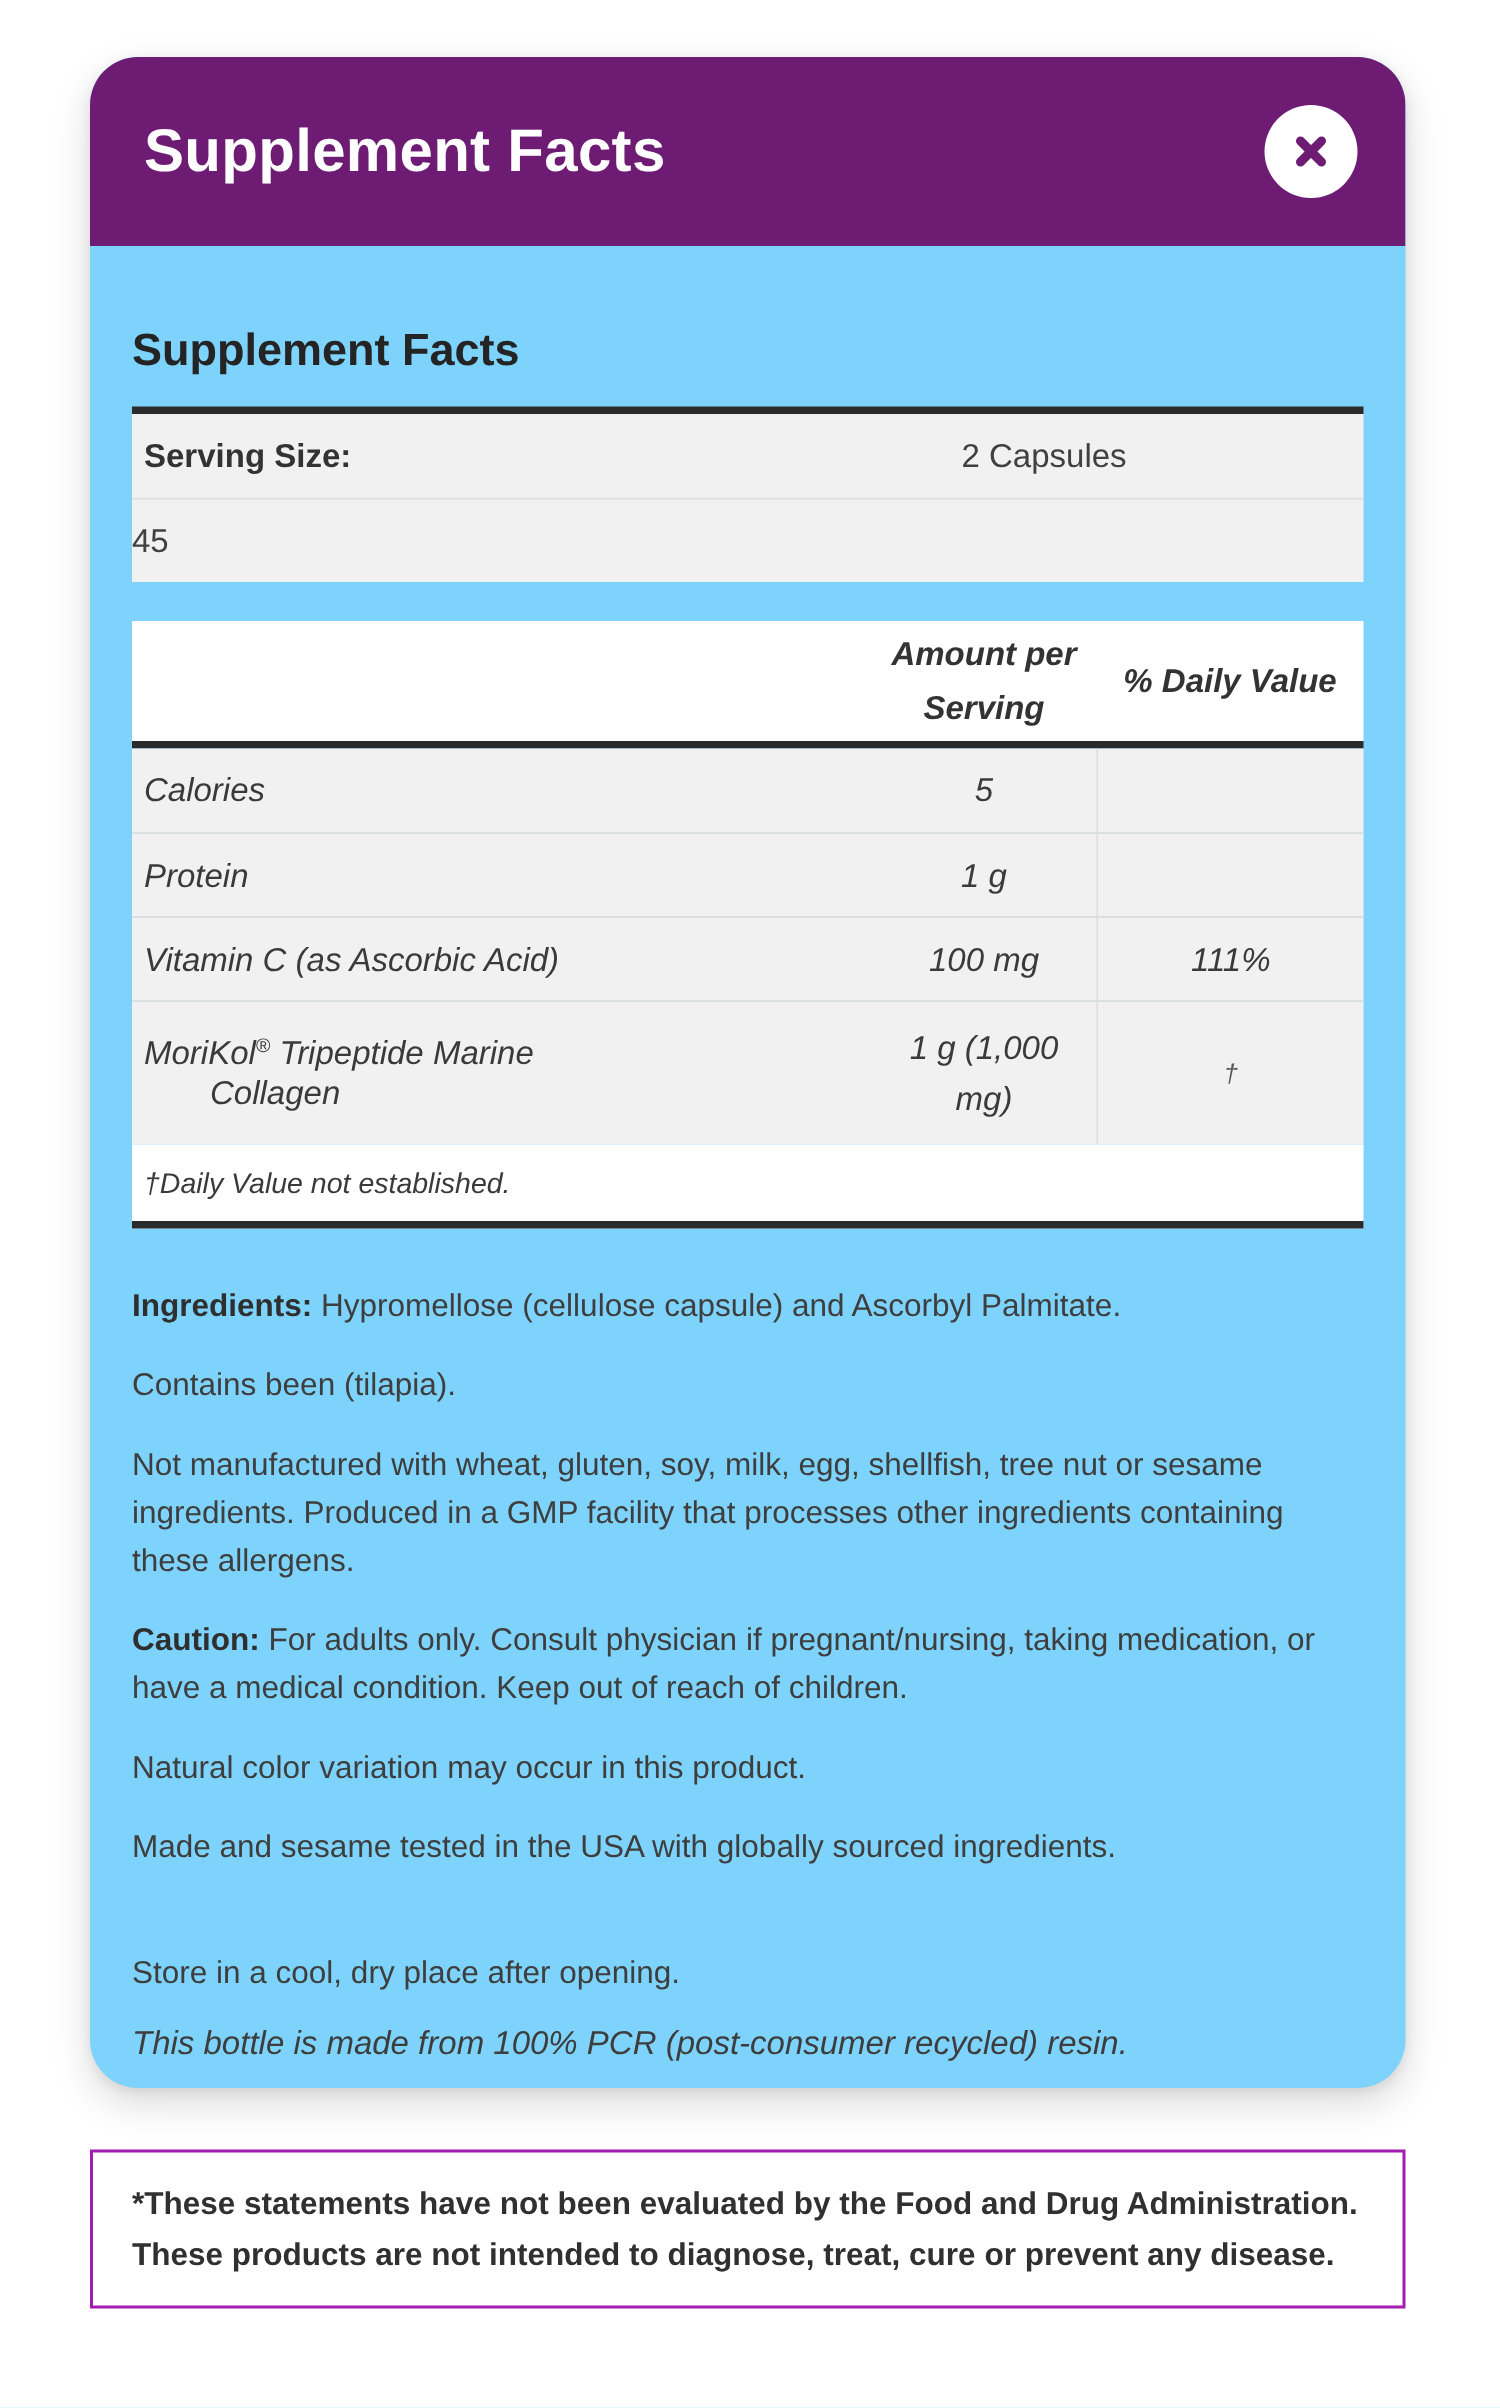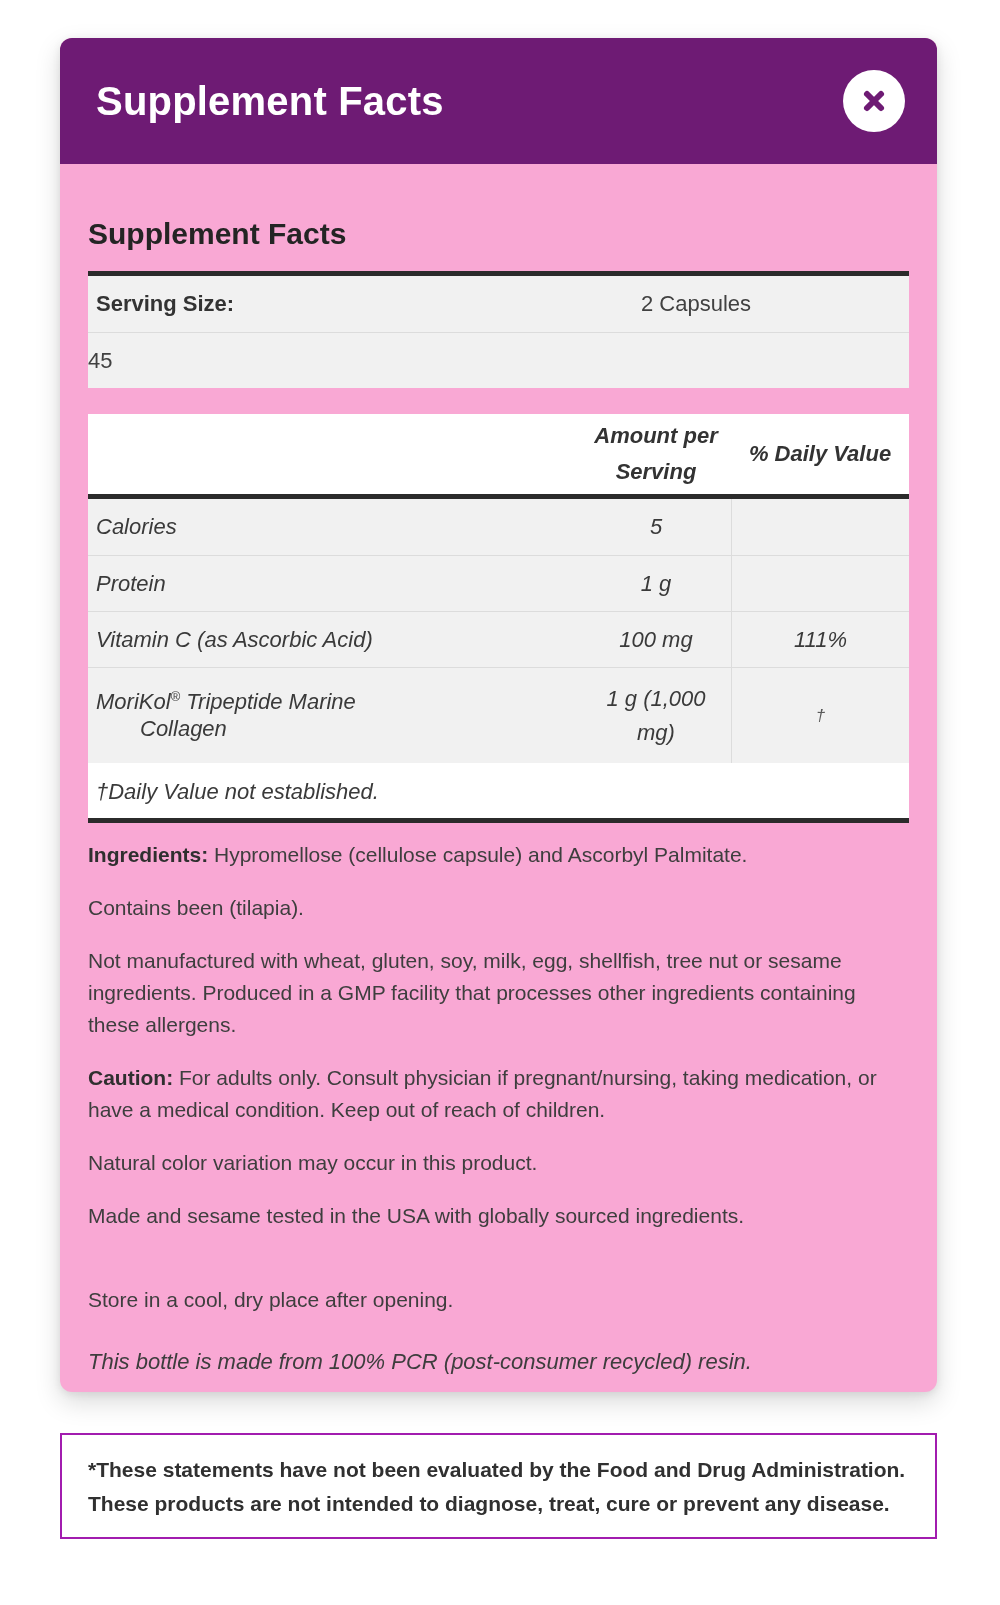--- a/index.html
+++ b/index.html
@@ -11,21 +11,21 @@
     --heading:#242424;
   }
   *{box-sizing:border-box;margin:0;padding:0;}
   html,body{background:#ffffff;}
   body{font-family:"Liberation Sans", sans-serif;color:var(--text);}
   .page{position:relative;width:1000px;height:1605px;background:#fff;overflow:hidden;}
 
   
   .modal{
     position:absolute;left:60px;top:38px;width:877px;height:1354px;
-    background:#f9a8d4;border-radius:12px;overflow:hidden;
+    background:#7dd3fc;border-radius:32px;overflow:hidden;
     box-shadow:0 10px 26px rgba(0,0,0,.15), 0 2px 8px rgba(0,0,0,.08);
     display:flex;flex-direction:column;
   }
   .modal-header{
     background:var(--purple);height:126px;flex:0 0 126px;
     display:flex;align-items:center;justify-content:space-between;
     padding:0 32px 0 36px;
   }
   .modal-title{color:#fff;font-size:40px;font-weight:700;letter-spacing:.2px;}
   .close-btn{
@@ -55,25 +55,25 @@
   .ncell-dv{flex:0 0 178px;text-align:center;font-size:22px;color:#3a3a3a;align-self:stretch;
             display:flex;align-items:center;justify-content:center;}
   .nrow{background:var(--row-gray);min-height:56px;}
   .nrow + .nrow{border-top:1px solid var(--divider);}
   .nrow .ncell-dv{border-left:1px solid var(--divider);}
   .nrow-tall{min-height:96px;align-items:center;}
   .reg-mark{font-size:13px;vertical-align:super;}
   .name-line2{padding-left:44px;}
   .amt-narrow{display:inline-block;max-width:112px;}
   .dagger{font-size:17px;color:#5a5a5a;}
-  .nfootnote{background:#fff;padding:16px 0 13px 8px;font-size:22px;color:#3a3a3a;
+  .nfootnote{background:#fff;padding:16px 0 13px 8px;font-size:19px;color:#3a3a3a;
              border-bottom:5px solid var(--rule-dark);}
 
   
-  .paragraphs{margin-top:16px;}
+  .paragraphs{margin-top:36px;}
   .paragraphs p{font-size:21px;line-height:32px;color:#3e3e3e;margin-top:21px;}
   .paragraphs p:first-child{margin-top:0;}
   .paragraphs p.gap-lg{margin-top:52px;}
   .lead{font-weight:700;color:#2f2f2f;}
 
   .modal-footer{flex:1 1 auto;padding:16px 28px 0;}
   .pcr-note{font-style:italic;font-size:22px;line-height:32px;color:#3d3d3d;}
 
   
   .disclaimer{

